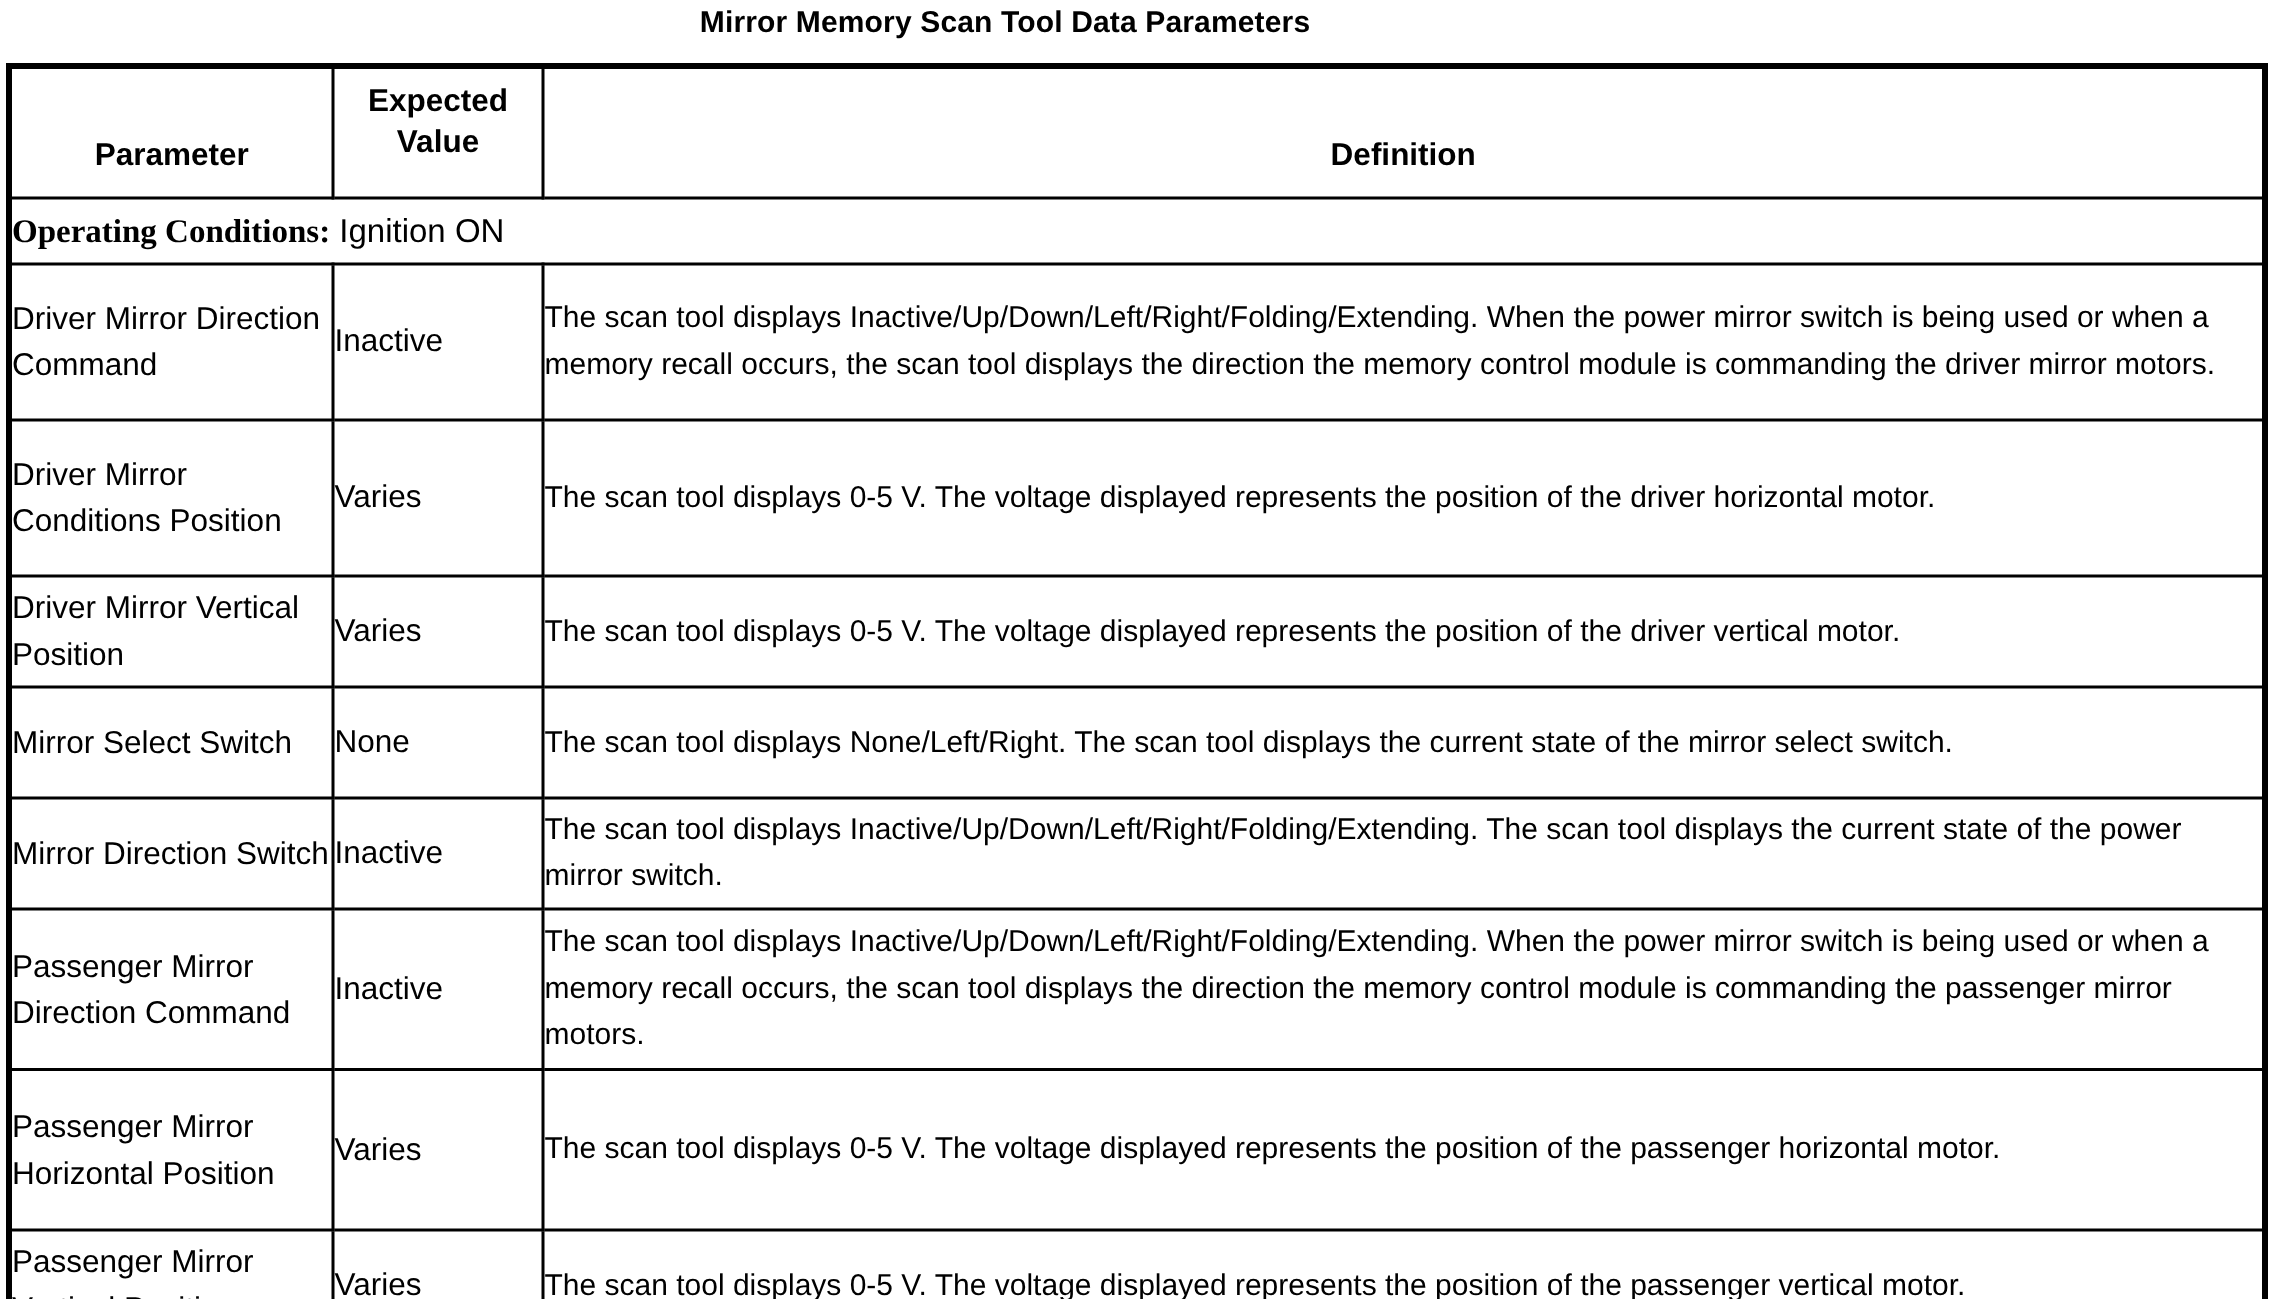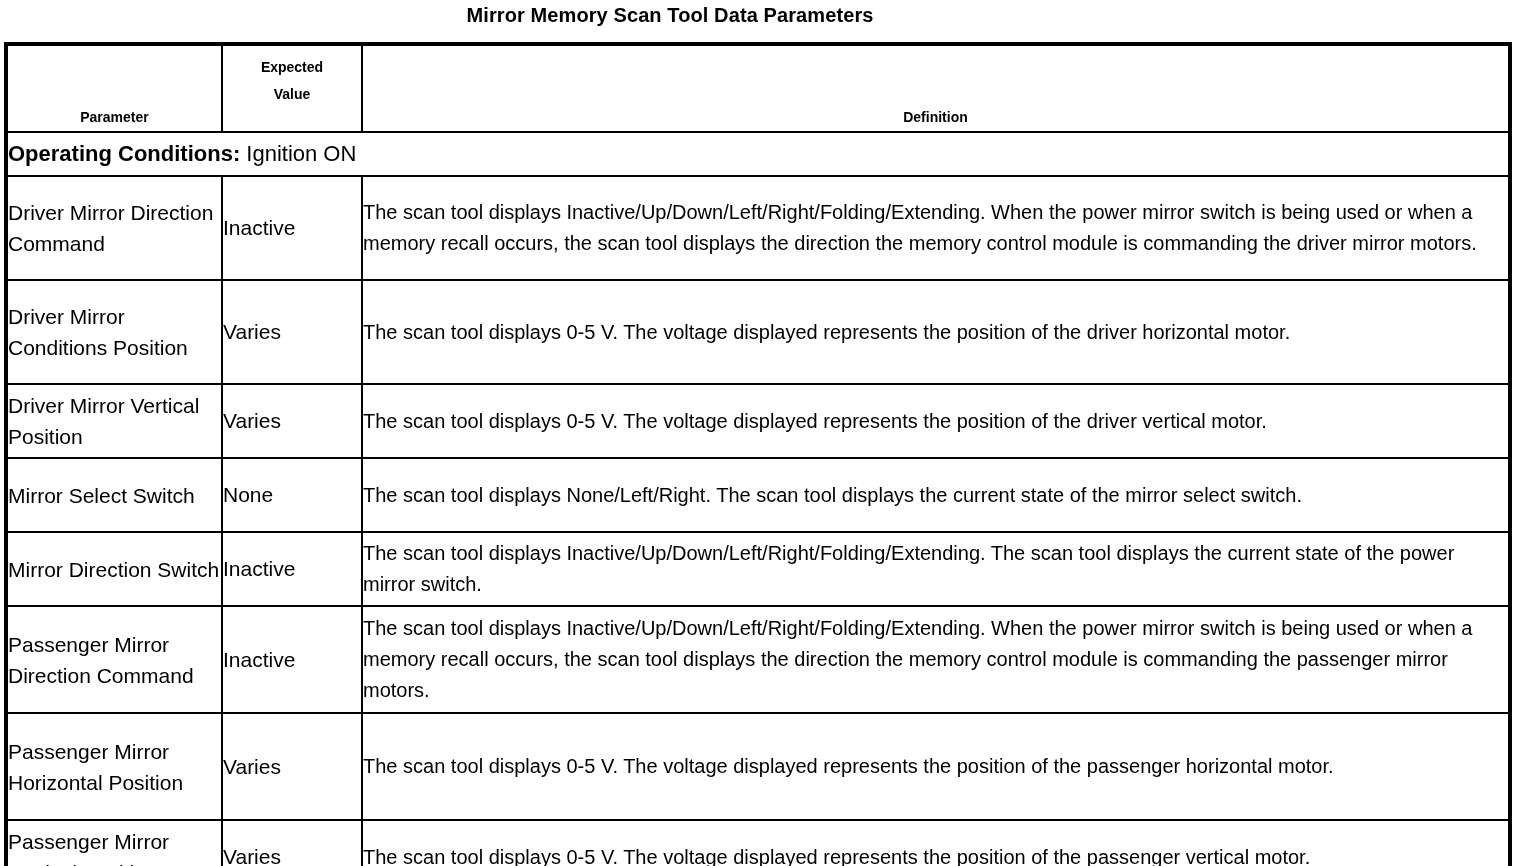--- a/index.html
+++ b/index.html
@@ -53,48 +53,50 @@
 
   table.param-table td,
   table.param-table th {
     border: 2px solid #000000;
     vertical-align: middle;
     padding: 0;
   }
 
   
   .hdr-cell {
-    font-size: 14px;
+    font-size: 21px;
     font-weight: bold;
     line-height: 27px;
     padding: 8px 6px 10px 6px;
     height: 88px;
     box-sizing: border-box;
   }
   .hdr-cell.param-hdr,
   .hdr-cell.def-hdr {
     vertical-align: bottom;
+    padding-bottom: 14px;
   }
   .hdr-cell.value-hdr {
     vertical-align: top;
     padding-top: 8px;
   }
 
   
   .cond-cell {
     font-size: 22px;
     line-height: 26px;
     text-align: left;
     padding: 6px 0 7px 10px;
     height: 44px;
     box-sizing: border-box;
     vertical-align: middle;
   }
   .cond-cell .cond-label {
     font-weight: bold;
+    font-family: Liberation Serif, serif;
   }
   .cond-cell .cond-value {
     font-weight: normal;
     text-align: right;
   }
 
   
   .param-cell {
     font-size: 21px;
     line-height: 31px;

